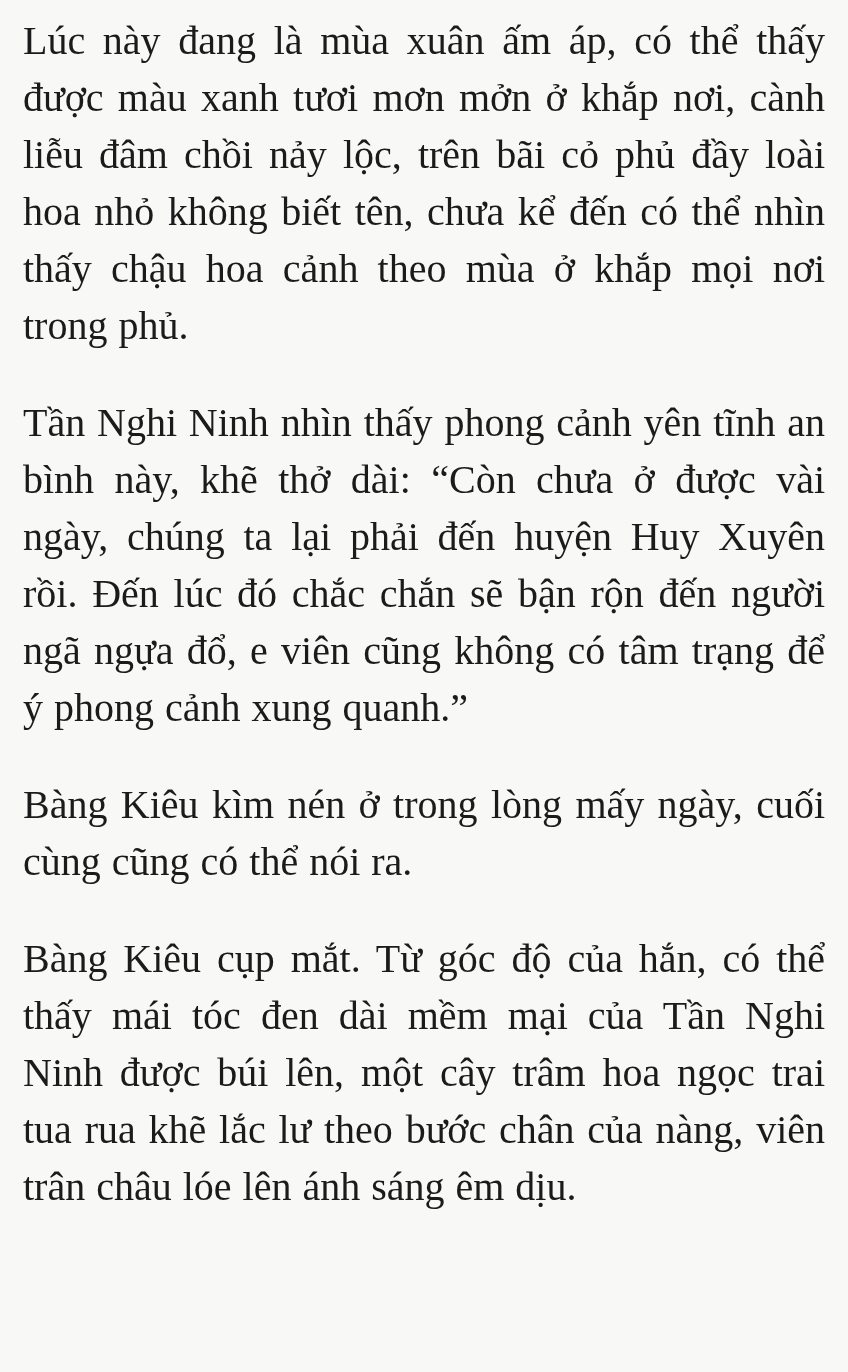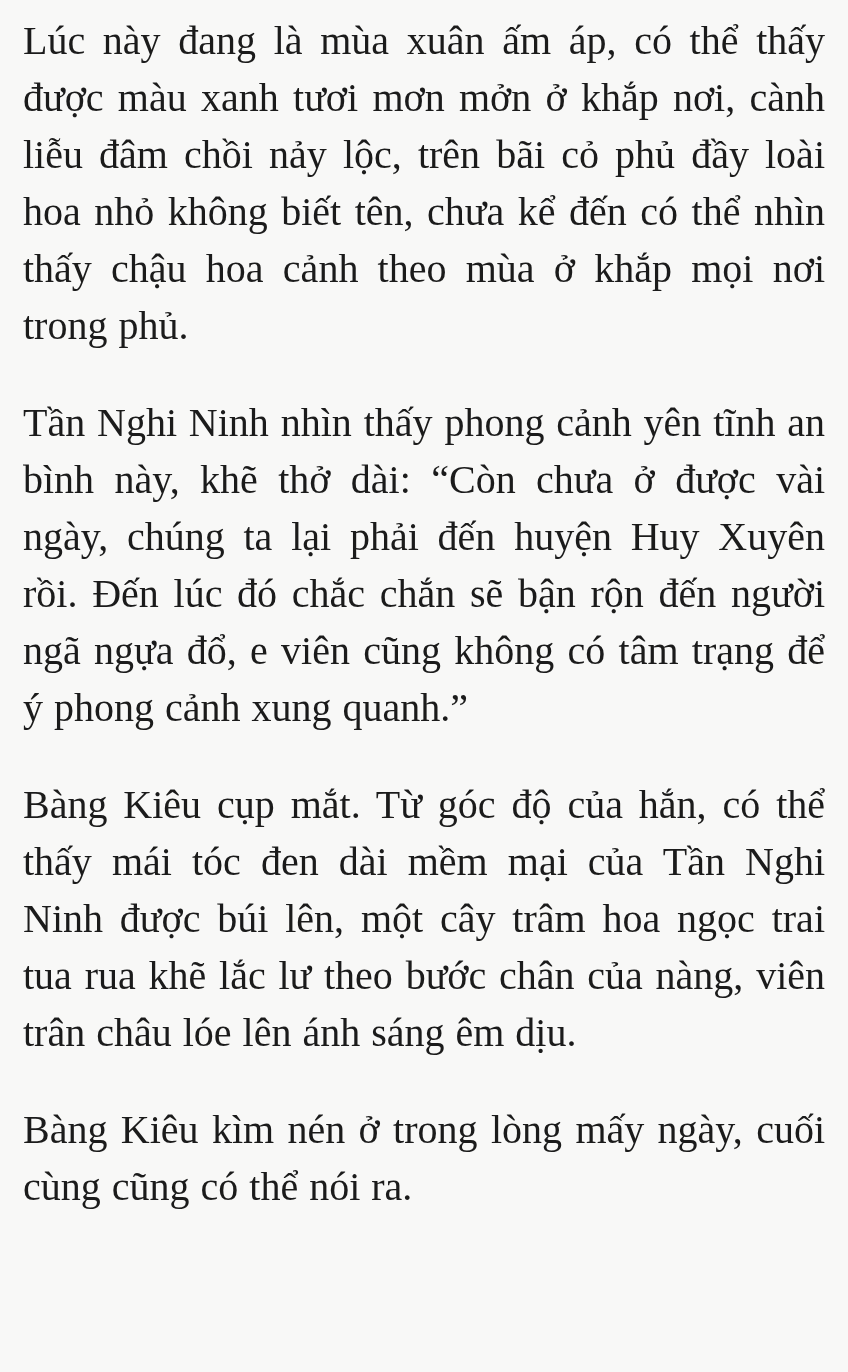--- a/index.html
+++ b/index.html
@@ -39,16 +39,16 @@
       margin-bottom: 0;
     }
   </style>
 </head>
 <body>
 
 <main class="reader-page">
   <article class="book-text">
     <p>Lúc này đang là mùa xuân ấm áp, có thể thấy được màu xanh tươi mơn mởn ở khắp nơi, cành liễu đâm chồi nảy lộc, trên bãi cỏ phủ đầy loài hoa nhỏ không biết tên, chưa kể đến có thể nhìn thấy chậu hoa cảnh theo mùa ở khắp mọi nơi trong phủ.</p>
     <p>Tần Nghi Ninh nhìn thấy phong cảnh yên tĩnh an bình này, khẽ thở dài: “Còn chưa ở được vài ngày, chúng ta lại phải đến huyện Huy Xuyên rồi. Đến lúc đó chắc chắn sẽ bận rộn đến người ngã ngựa đổ, e viên cũng không có tâm trạng để ý phong cảnh xung quanh.”</p>
+    <p>Bàng Kiêu kìm nén ở trong lòng mấy ngày, cuối cùng cũng có thể nói ra.</p>
     <p>Bàng Kiêu cụp mắt. Từ góc độ của hắn, có thể thấy mái tóc đen dài mềm mại của Tần Nghi Ninh được búi lên, một cây trâm hoa ngọc trai tua rua khẽ lắc lư theo bước chân của nàng, viên trân châu lóe lên ánh sáng êm dịu.</p>
-    <p>Bàng Kiêu kìm nén ở trong lòng mấy ngày, cuối cùng cũng có thể nói ra.</p>
   </article>
 </main>
 
 </body></html>

